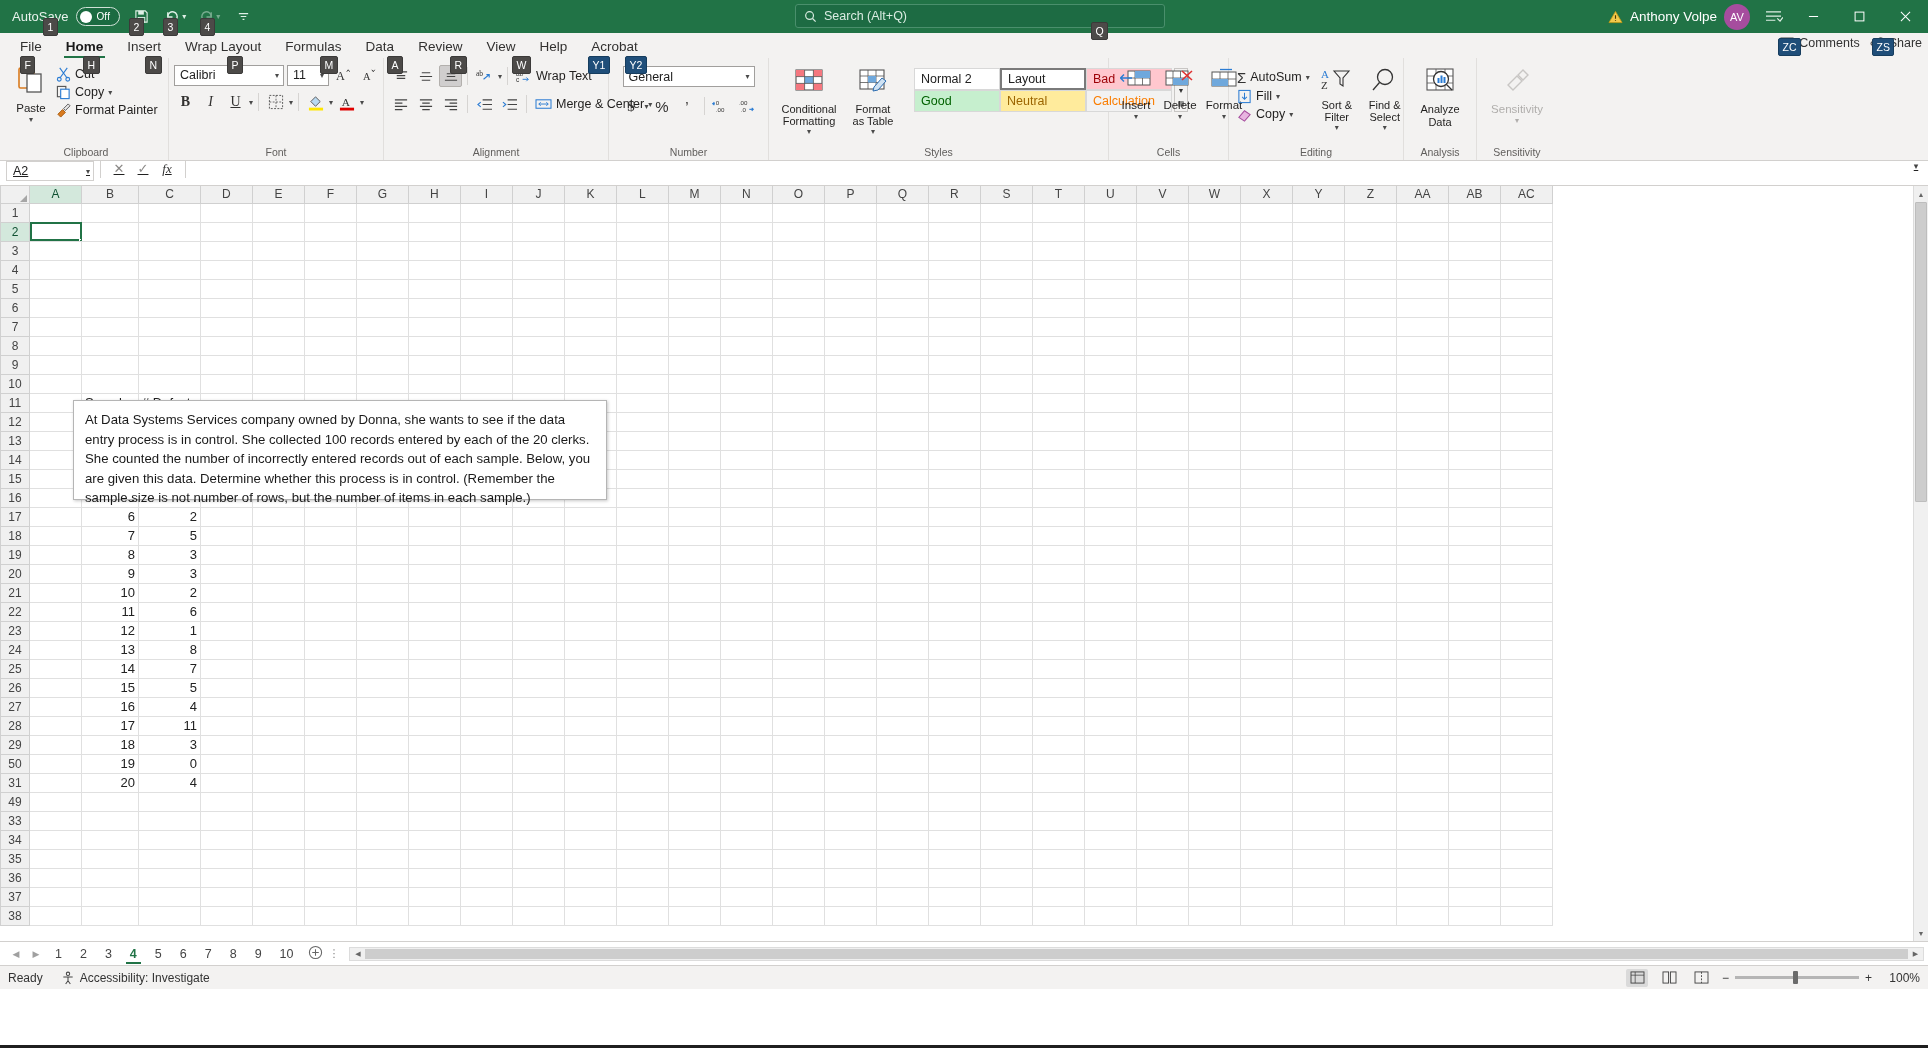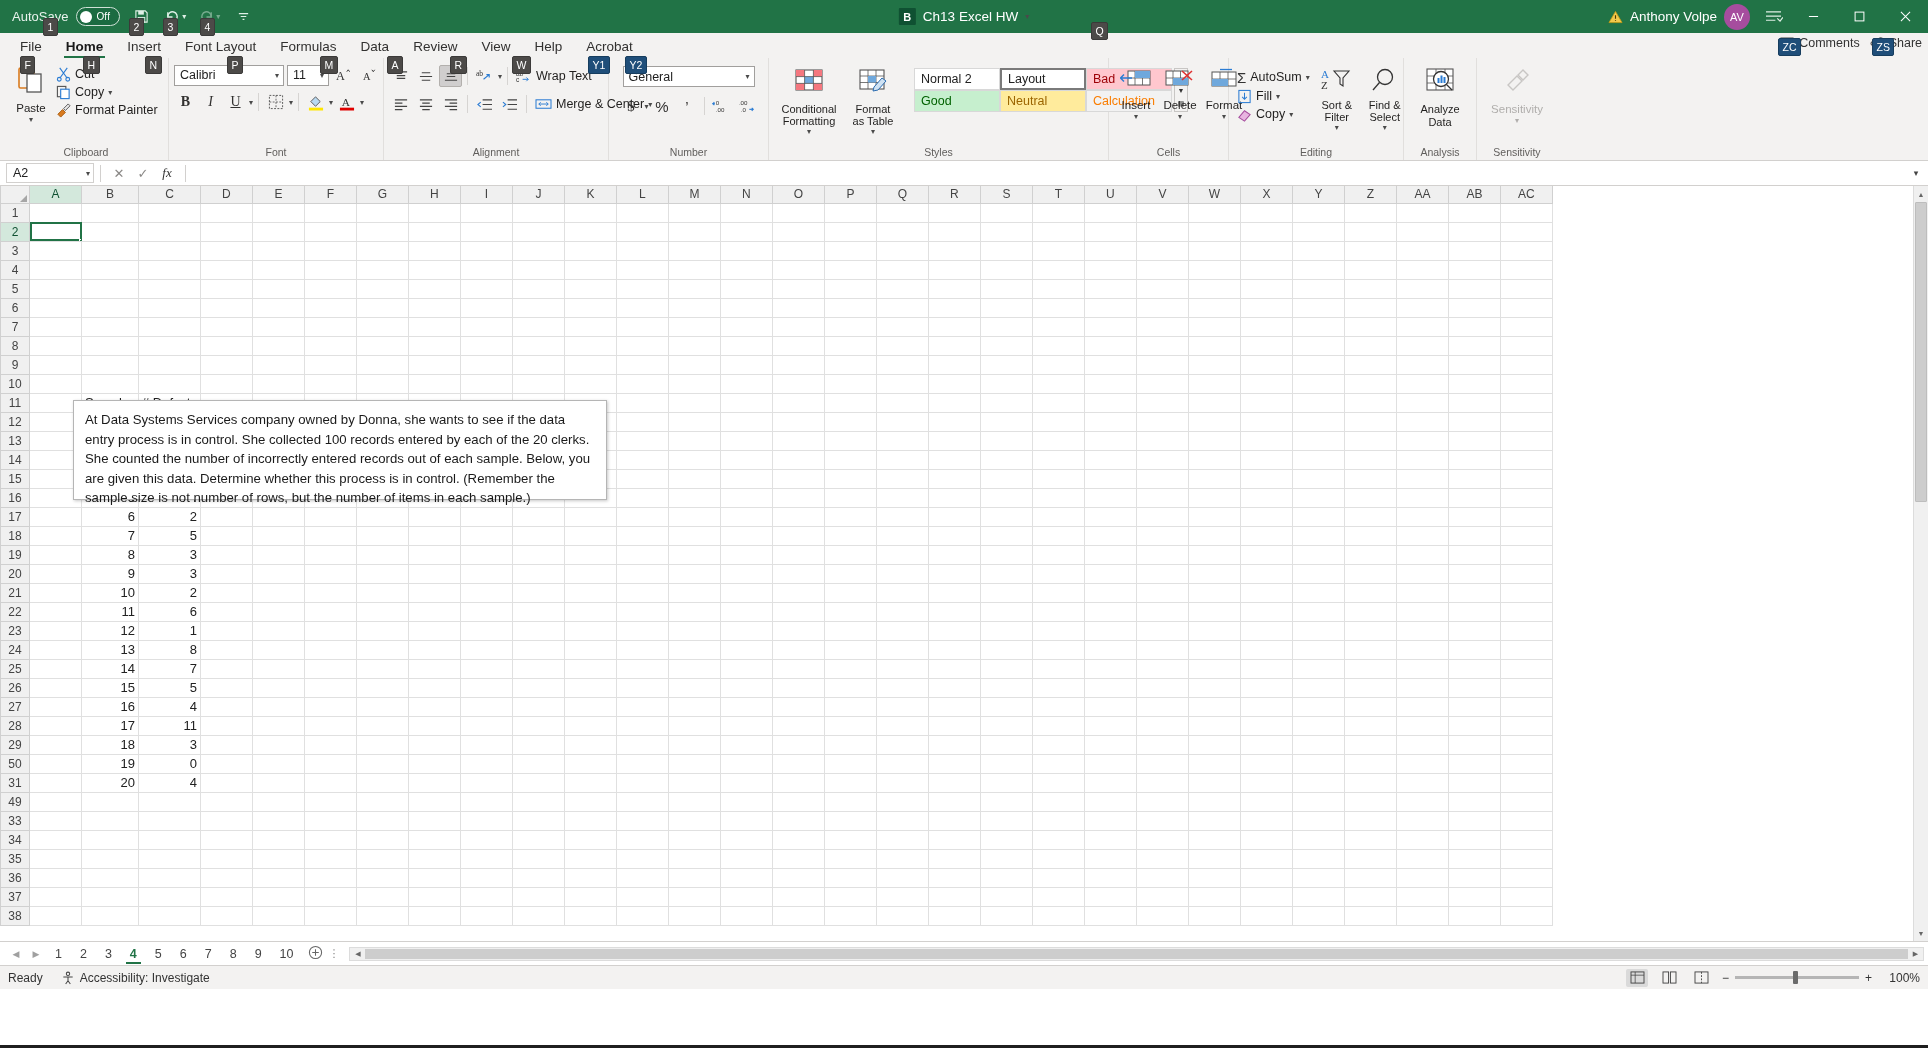--- a/index.html
+++ b/index.html
@@ -135,21 +135,21 @@
     border:1px solid #c8c6c4; background:#f3f2f1; width:14px; margin-left:2px;
   }
   .gallery-scroll div {
     height:14px; display:flex; align-items:center; justify-content:center;
     font-size:7px; color:#333;
   }
 
   
   .formula-bar {
     height:25px; background:#fff; border-bottom:1px solid #d2d0ce;
-    display:flex; align-items:center; padding:0 2px;
+    display:flex; padding:0 2px;text-decoration:underline;
   }
   .namebox {
     width:88px; height:20px; border:1px solid #d2d0ce; background:#fff;
     display:flex; align-items:center; justify-content:space-between;
     padding:0 3px 0 6px; font-size:12.5px; margin-left:4px;
   }
   .fb-sep { width:1px; height:17px; background:#d2d0ce; margin:0 6px; }
   .fb-icon { width:24px; text-align:center; color:#8a8886; font-size:13px; }
   .fb-input { flex:1; height:20px; padding-left:6px; font-size:12.5px; color:#000; }
   .fb-expand { width:20px; text-align:center; color:#444; font-size:9px; }
@@ -284,20 +284,27 @@
         </svg>
     </div>
   </div>
 
   <div class="tb-center">
     <span class="doc-badge">B</span>
     <span>Ch13 Excel HW</span>
     <span class="caret">▾</span>
   </div>
 
+  <div class="search-box">
+    <svg width="13" height="13" viewBox="0 0 14 14">
+        <circle cx="6" cy="6" r="4.2" fill="none" stroke="#d9ebe1" stroke-width="1.3"></circle>
+        <path d="M9.2 9.2L12.5 12.5" stroke="#d9ebe1" stroke-width="1.3"></path>
+      </svg>
+    <span>Search (Alt+Q)</span>
+  </div>
 
   <div class="tb-right">
     <div class="user-area">
       <svg width="15" height="14" viewBox="0 0 16 15">
           <path d="M8 1.5L15 13.5H1z" fill="#f2c94c" stroke="#c99a11" stroke-width=".8"></path>
           <path d="M8 5.5v4M8 11v.9" stroke="#4a3800" stroke-width="1.2"></path>
         </svg>
       <span>Anthony Volpe</span>
       <span class="avatar">AV</span>
     </div>
@@ -348,21 +355,21 @@
         <path d="M4.8 6L9.7 3.6M4.8 8L9.7 10.4" stroke="#444" stroke-width="1.1"></path>
       </svg>
     <span>Share</span>
   </div>
 </div>
 
 <div class="ribbon-tabs">
   <div class="rtab"><span>File</span></div>
   <div class="rtab active"><span>Home</span></div>
   <div class="rtab"><span>Insert</span></div>
-  <div class="rtab"><span>Font Layout</span></div>
+  <div class="rtab"><span>Wrap Layout</span></div>
   <div class="rtab"><span>Formulas</span></div>
   <div class="rtab"><span>Data</span></div>
   <div class="rtab"><span>Review</span></div>
   <div class="rtab"><span>View</span></div>
   <div class="rtab"><span>Help</span></div>
   <div class="rtab"><span>Acrobat</span></div>
 </div>
 
 <div class="keytip" style="left:20px; top:56px;">F</div>
 <div class="keytip" style="left:83px; top:56px;">H</div>

